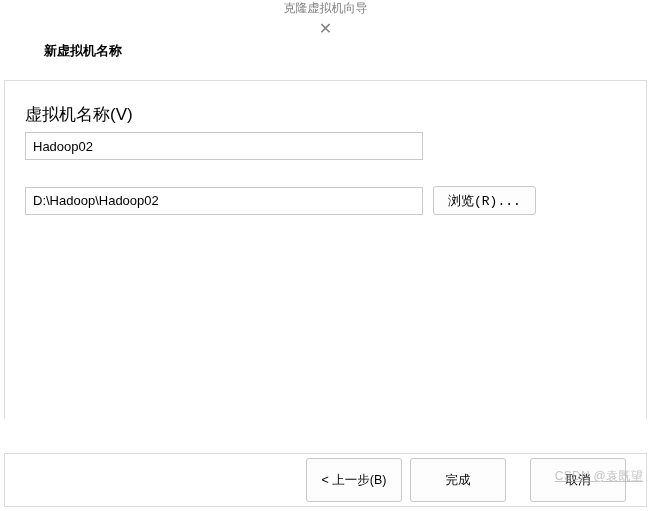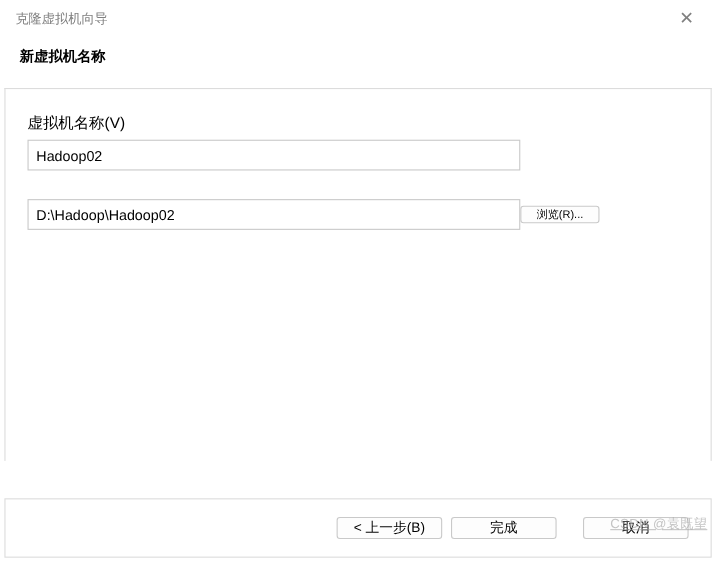--- a/index.html
+++ b/index.html
@@ -17,30 +17,32 @@
       position: relative;
     }
     .titlebar {
       height: 34px;
       display: flex;
       align-items: center;
       justify-content: space-between;
       padding: 0 14px 0 14px;
       color: #808080;
       font-size: 12px;
+      flex-direction: column;
     }
     .close-icon {
       font-size: 16px;
       color: #808080;
       cursor: pointer;
       padding: 2px 6px;
       font-weight: 300;
     }
     .header-section {
       padding: 8px 18px 12px 18px;
+      margin-left: 26px;
     }
     .header-title {
       font-weight: bold;
       font-size: 13px;
       color: #000;
       margin-bottom: 4px;
     }
     .header-subtitle {
       font-size: 12px;
       color: #000;
@@ -51,46 +53,47 @@
       border: 1px solid #dcdcdc;
       border-bottom: none;
       height: 339px;
       background: #ffffff;
       padding: 22px 20px;
     }
     .field-group {
       margin-bottom: 26px;
     }
     .field-label {
-      font-size: 14px;
+      font-size: 17px;
       color: #000;
       margin-bottom: 6px;
       display: block;
     }
     .text-input {
-      width: 448px;
+      width: 398px;
       height: 28px;
       border: 1px solid #c9c9c9;
       padding: 4px 7px;
       font-size: 13px;
       font-family: inherit;
       color: #000;
       background: #fff;
     }
     .input-row {
       display: flex;
+      gap: 10px;
       align-items: center;
     }
     .browse-btn {
-      height: 16px;
+      height: 29px;
       padding: 0 14px;
       border: 1px solid #c9c9c9;
       background: #fdfdfd;
-      font-size: 10px;
-      font-family: Liberation Sans, sans-serif;
+      font-size: 13px;
+      font-family: Liberation Mono, monospace;
       cursor: pointer;
       border-radius: 3px;
     }
     .button-bar {
       position: absolute;
       bottom: 0;
       left: 0;
       right: 0;
       margin: 0 4px 4px 4px;
       border: 1px solid #dcdcdc;
@@ -98,21 +101,21 @@
       height: 54px;
       display: flex;
       align-items: center;
       justify-content: flex-end;
       gap: 8px;
       padding-right: 20px;
       background: #ffffff;
     }
     .wizard-btn {
       min-width: 96px;
-      height: 20px;
+      height: 44px;
       border: 1px solid #c9c9c9;
       background: #fdfdfd;
       font-size: 12.5px;
       font-family: inherit;
       cursor: pointer;
       border-radius: 3px;
       padding: 0 12px;
     }
     .cancel-btn {
       margin-left: 16px;

